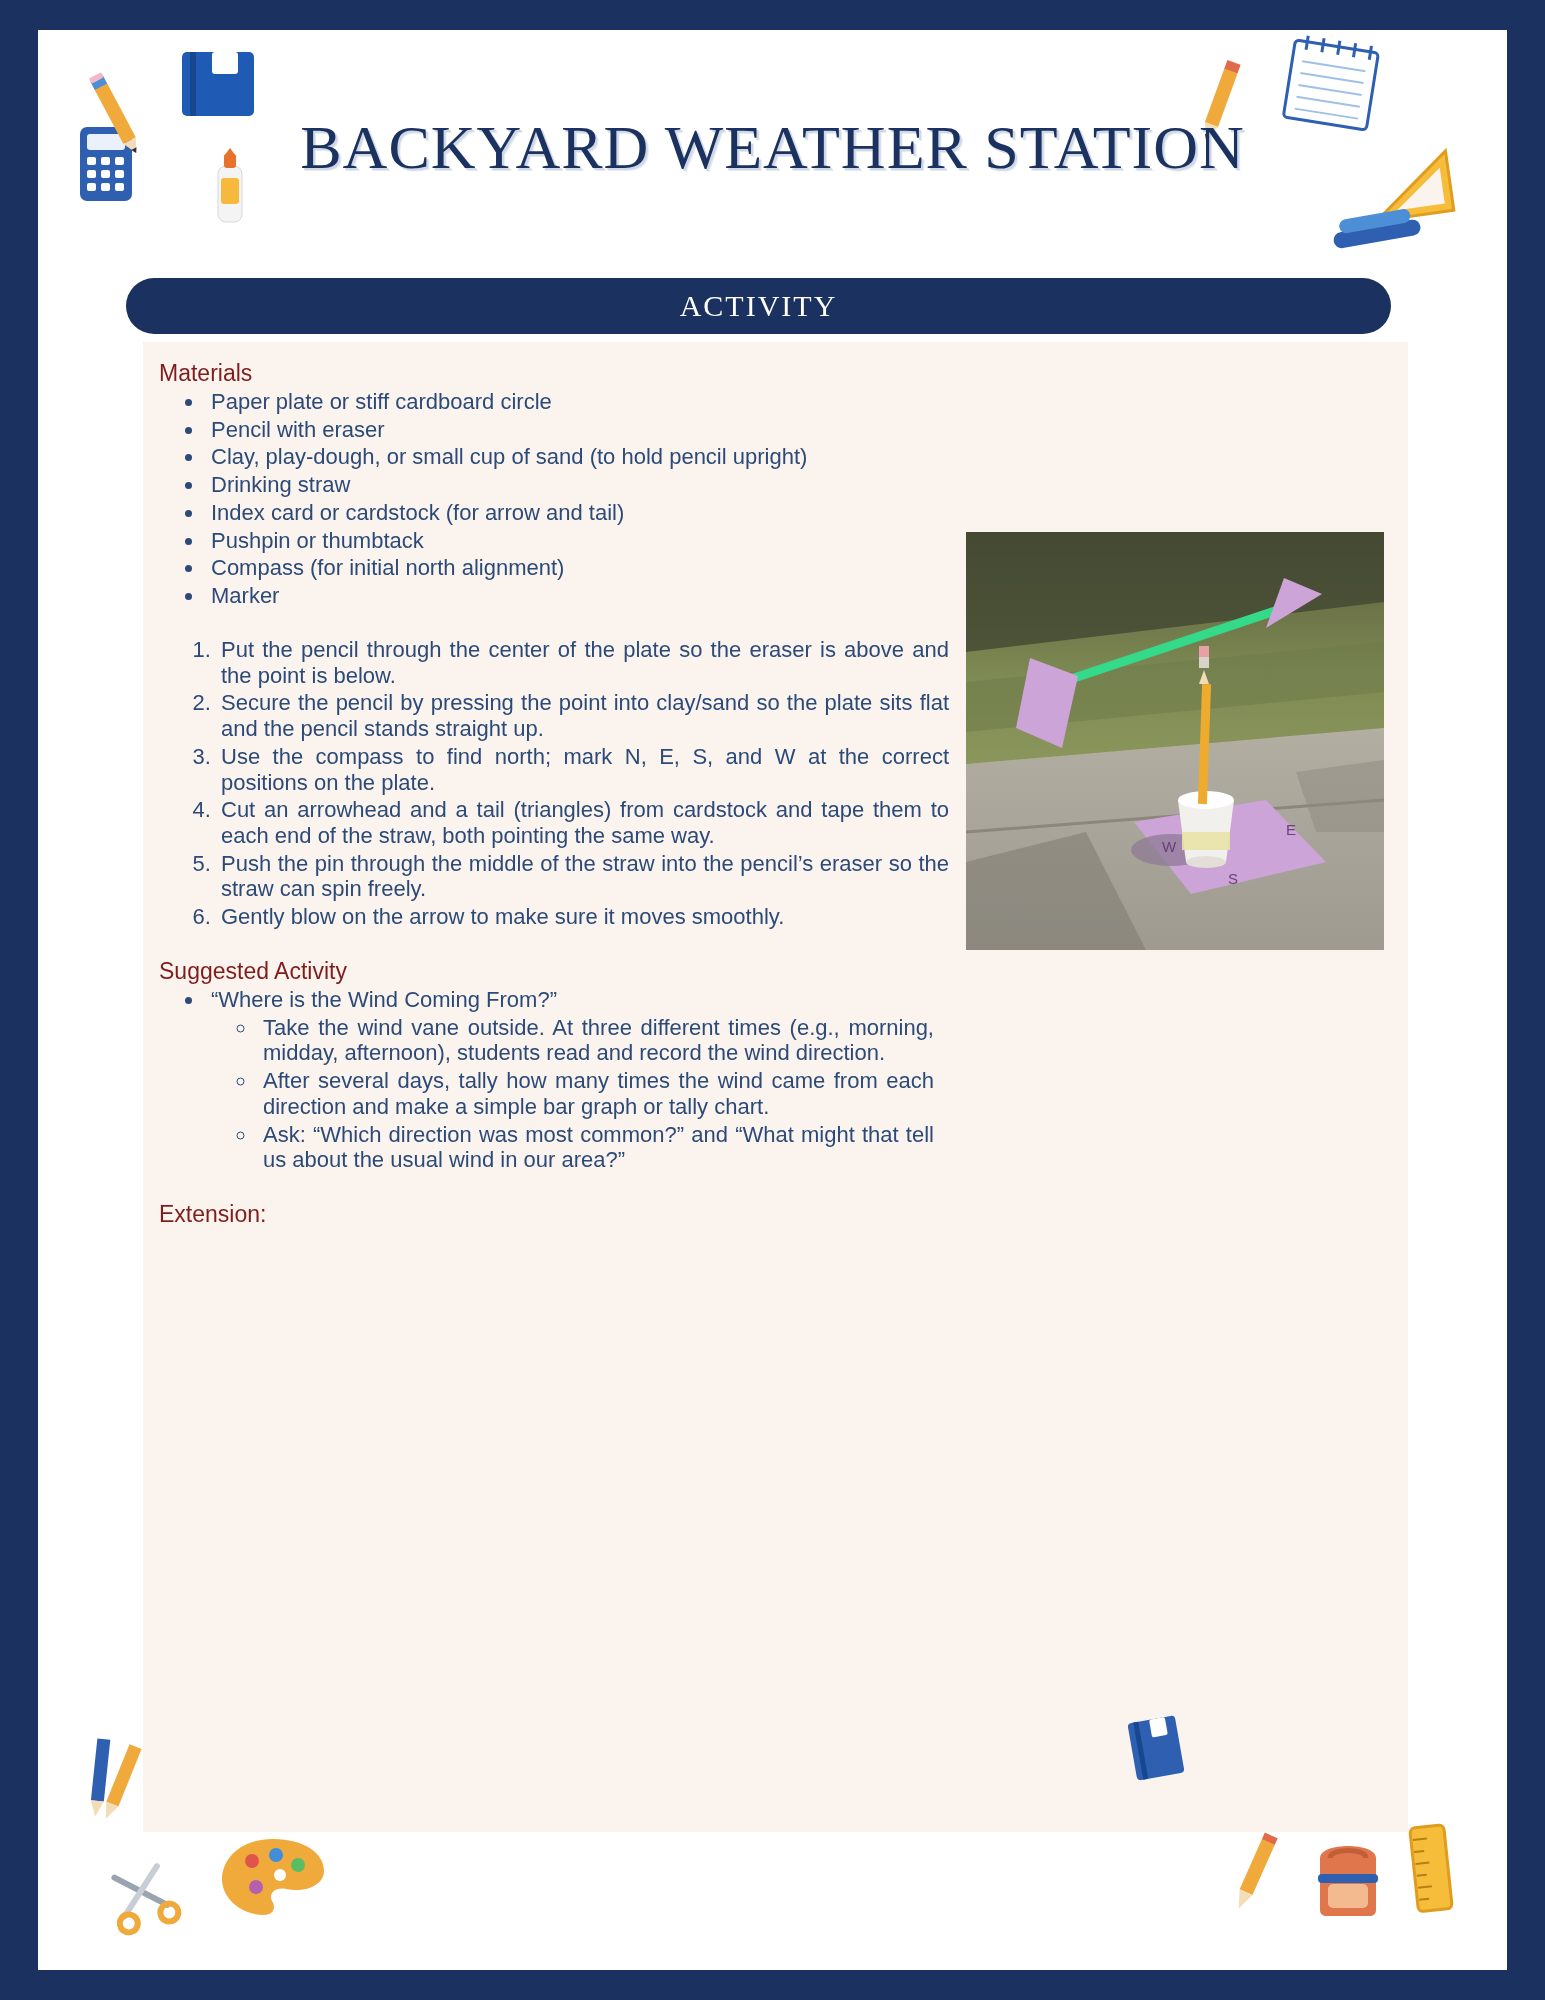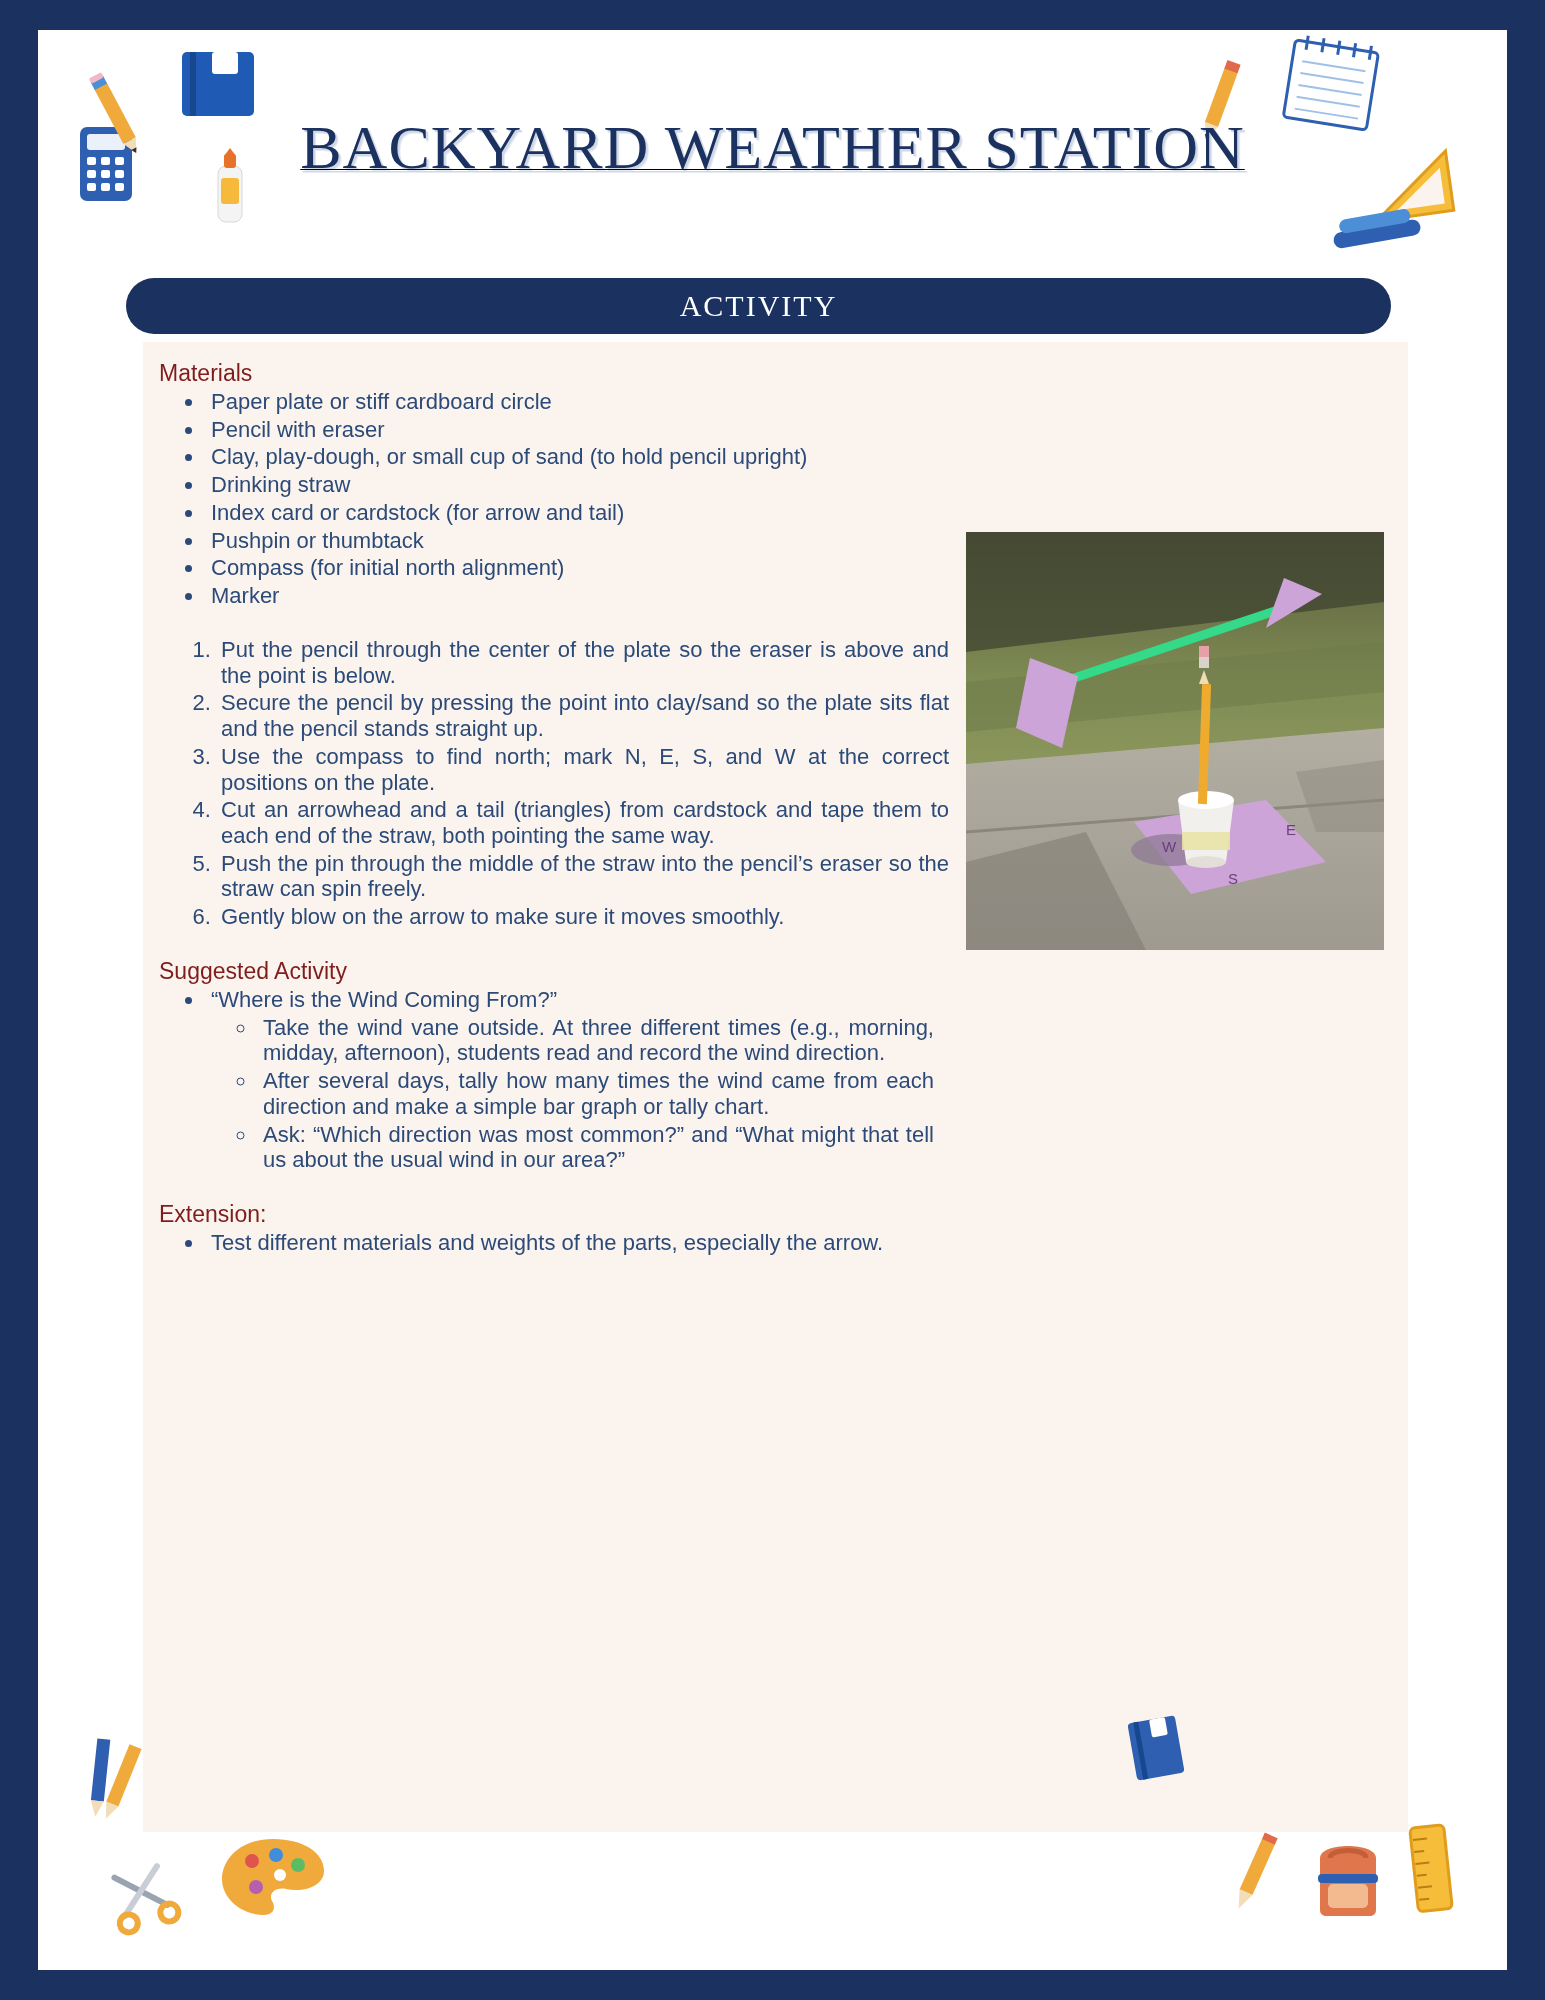--- a/index.html
+++ b/index.html
@@ -29,21 +29,20 @@
   }
   .doodle svg { display:block; }
 
   
   .title-wrap {
     position: absolute;
     left: 0;
     top: 82px;
     width: 1469px;
     text-align: center;
-    text-decoration: underline;
   }
   .title {
     font-family: "Liberation Serif", serif;
     font-size: 62px;
     letter-spacing: 1px;
     color: #1b3260;
     font-variant: small-caps;
     text-shadow: 2px 2px 0 #cfd8e4, 3px 3px 0 #e6ebf2;
     white-space: nowrap;
   }
@@ -289,23 +288,20 @@
             <li>Take the wind vane outside. At three different times (e.g., morning, midday, afternoon), students read and record the wind direction.</li>
             <li>After several days, tally how many times the wind came from each direction and make a simple bar graph or tally chart.</li>
             <li>Ask: “Which direction was most common?” and “What might that tell us about the usual wind in our area?”</li>
           </ul>
         </li>
       </ul>
 
       <div class="gap"></div>
 
       <div class="sec-title">Extension:</div>
-      <ul class="bullets">
-        <li>Test different materials and weights of the parts, especially the arrow.</li>
-      </ul>
 
     </div>
 
     <div class="photo">
       <svg width="418" height="418" viewBox="0 0 418 418">
         <defs>
           <linearGradient id="grassG" x1="0" y1="0" x2="0" y2="1">
             <stop offset="0%" stop-color="#5a5a3c"></stop>
             <stop offset="55%" stop-color="#7d8a53"></stop>
             <stop offset="100%" stop-color="#8f9a5e"></stop>

